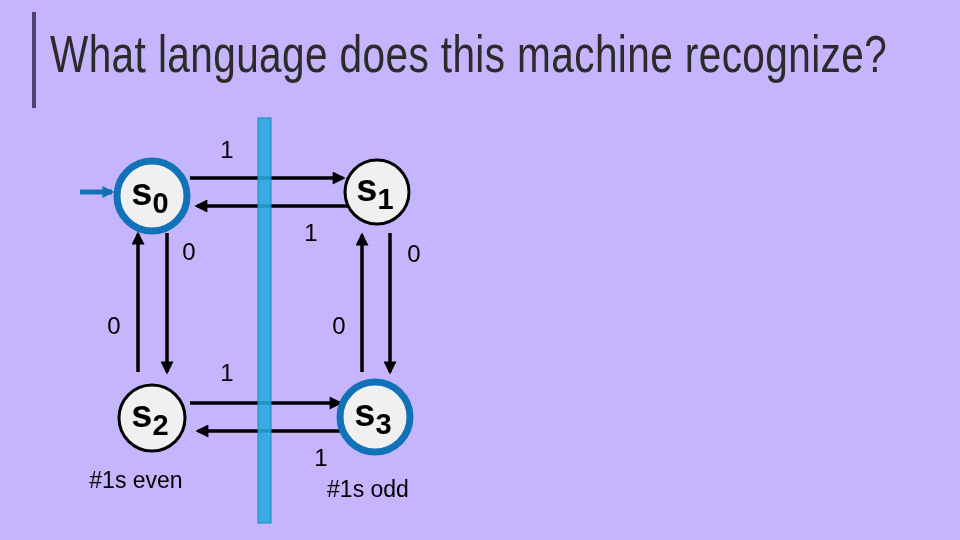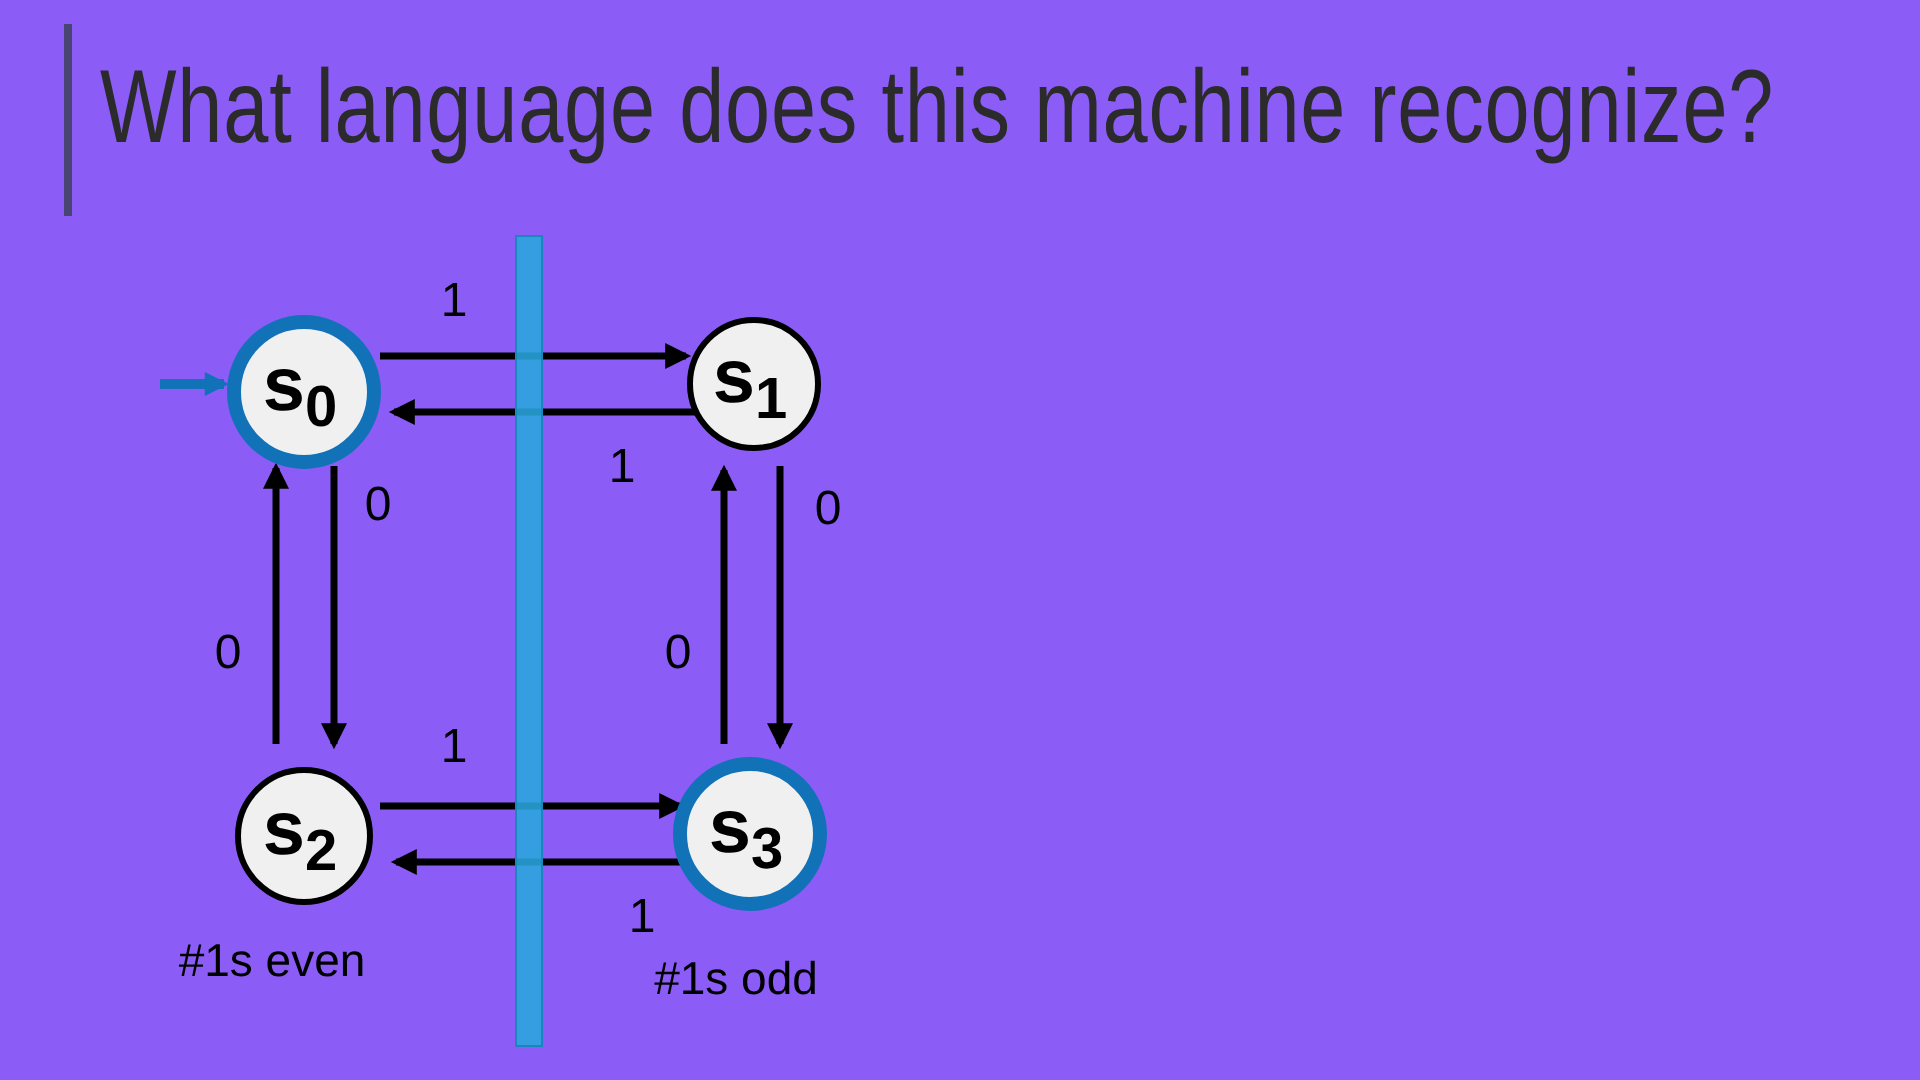--- a/index.html
+++ b/index.html
@@ -1,16 +1,16 @@
 <!DOCTYPE html>
 <html style="--state-highlight: #1272B8; --divider-bar: #29A7DE; --title-accent-bar: #4A4472; --title-text: #2B2B2B; --state-fill: #F0F0F0;"><head>
 <meta charset="utf-8">
 <style>
   html,body{margin:0;padding:0;background:#fff;}
-  .slide{position:relative;width:960px;height:540px;background:#8b5cf6;overflow:hidden;
+  .slide{position:relative;width:960px;height:540px;background:#c4b5fd;overflow:hidden;
          font-family:"Liberation Sans",sans-serif;}
   .title-accent{position:absolute;left:32px;top:12px;width:4px;height:96px;
                 background:var(--title-accent-bar,#4A4472);}
   .slide-title{position:absolute;left:50px;top:26px;font-size:52px;line-height:1.1;
                color:var(--title-text,#2B2B2B);white-space:nowrap;letter-spacing:.5px;
                transform:scaleX(0.78);transform-origin:left top;font-weight:400;}
   svg.diagram{position:absolute;left:0;top:0;width:960px;height:540px;}
   .edge{stroke:#000;stroke-width:3.5;fill:none;}
   .arrowhead{fill:#000;}
   .arrowhead-blue{fill:var(--state-highlight,#1272B8);}

